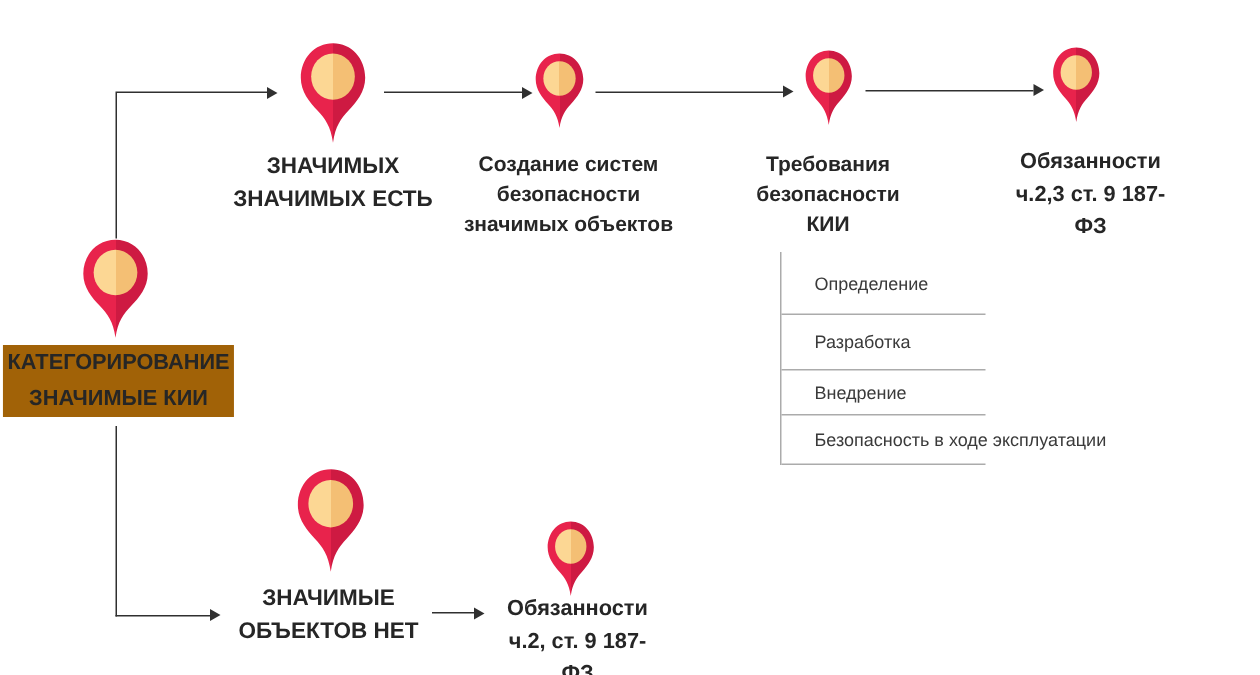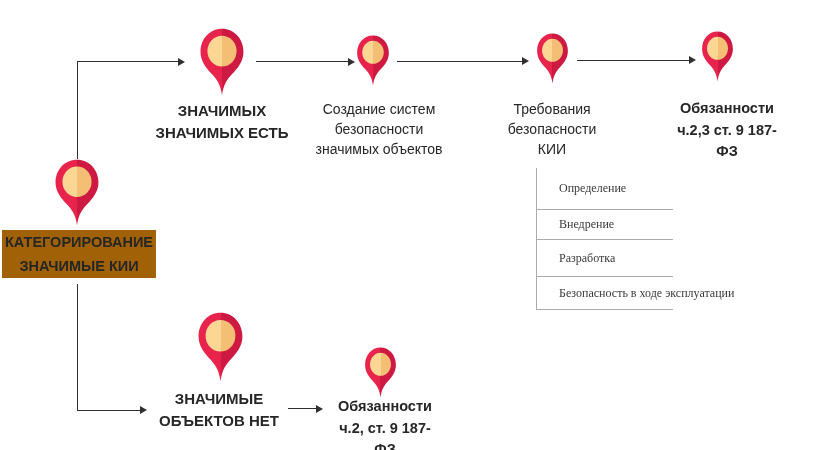--- a/index.html
+++ b/index.html
@@ -28,27 +28,26 @@
     border-top:4px solid transparent;border-bottom:4px solid transparent;
   }
   
   .pin{position:absolute;}
   .pin svg{display:block;width:100%;height:100%;}
   
   .label{position:absolute;transform:translateX(-50%);text-align:center;white-space:nowrap;}
   .label span{display:block;}
   .label-caps{font-weight:700;font-size:14.5px;line-height:24px;background:#a16207;padding:0 3px;}
   .label-big{font-weight:700;font-size:15px;line-height:22px;}
-  .label-mid{font-weight:400;font-size:14px;line-height:20px;}
+  .label-mid{font-weight:700;font-size:14px;line-height:20px;}
   .label-ob{font-weight:600;font-size:14.5px;line-height:21.5px;}
   
   .req-list{
-    position:absolute;left:536px;top:168px;width:137px;
+    position:absolute;left:520px;top:168px;width:137px;
     border-left:1px solid var(--list-line);
-    font-family:Liberation Serif, serif;
   }
   .req-row{
     display:flex;align-items:center;
     border-bottom:1px solid var(--list-line);
     padding-left:22px;
     font-size:12px;color:var(--text-list);white-space:nowrap;overflow:visible;
   }
   .req-row.r1{height:42px;}
   .req-row.r2{height:37px;}
   .req-row.r3{height:30px;}
@@ -160,18 +159,18 @@
   </div>
 
   <div class="label label-ob" style="left:385px;top:396px;">
     <span>Обязанности</span>
     <span>ч.2, ст. 9 187-</span>
     <span>ФЗ</span>
   </div>
 
   <div class="req-list">
     <div class="req-row r1">Определение</div>
+    <div class="req-row r2">Разработка</div>
     <div class="req-row r3">Внедрение</div>
-    <div class="req-row r2">Разработка</div>
     <div class="req-row r4">Безопасность в ходе эксплуатации</div>
   </div>
 
 </div>
 
 </body></html>

